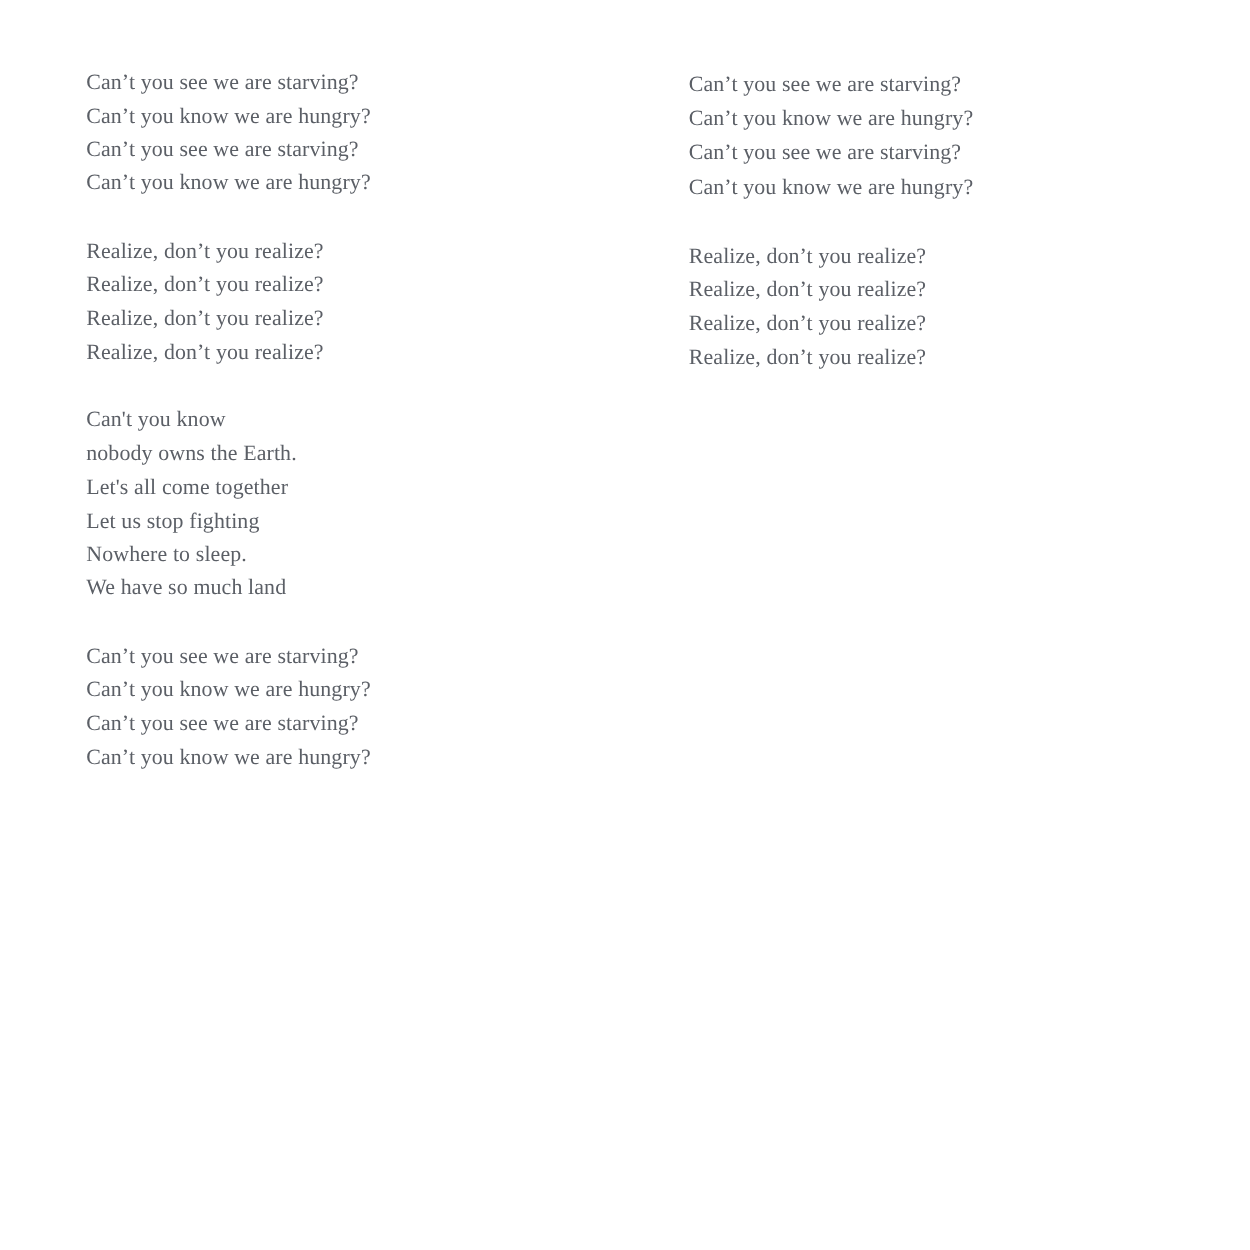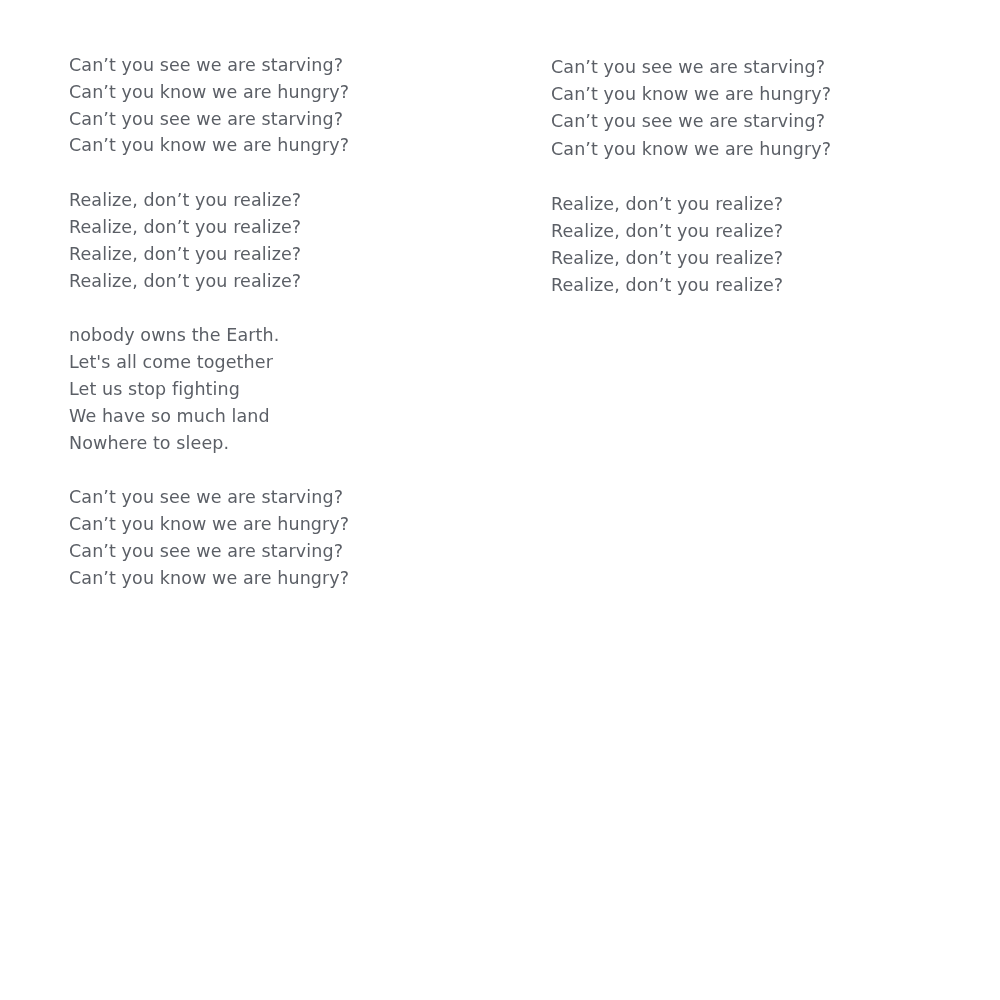--- a/index.html
+++ b/index.html
@@ -15,20 +15,21 @@
     overflow: hidden;
   }
   .page {
     position: relative;
     width: 1000px;
     height: 1000px;
   }
   .column {
     position: absolute;
     top: 0;
+    font-family: Liberation Serif, serif;
   }
   .col-left {
     left: 69px;
     top: 52px;
     width: 460px;
   }
   .col-right {
     left: 551px;
     top: 54px;
     width: 420px;
@@ -65,25 +66,26 @@
     </div>
 
     <div class="stanza">
       <div class="line">Realize, don’t you realize?</div>
       <div class="line">Realize, don’t you realize?</div>
       <div class="line">Realize, don’t you realize?</div>
       <div class="line">Realize, don’t you realize?</div>
     </div>
 
     <div class="stanza">
+      <div class="line">Can't you know</div>
       <div class="line">nobody owns the Earth.</div>
       <div class="line">Let's all come together</div>
       <div class="line">Let us stop fighting</div>
+      <div class="line">Nowhere to sleep.</div>
       <div class="line">We have so much land</div>
-      <div class="line">Nowhere to sleep.</div>
     </div>
 
     <div class="stanza">
       <div class="line">Can’t you see we are starving?</div>
       <div class="line">Can’t you know we are hungry?</div>
       <div class="line">Can’t you see we are starving?</div>
       <div class="line">Can’t you know we are hungry?</div>
     </div>
 
     <div class="stanza">

